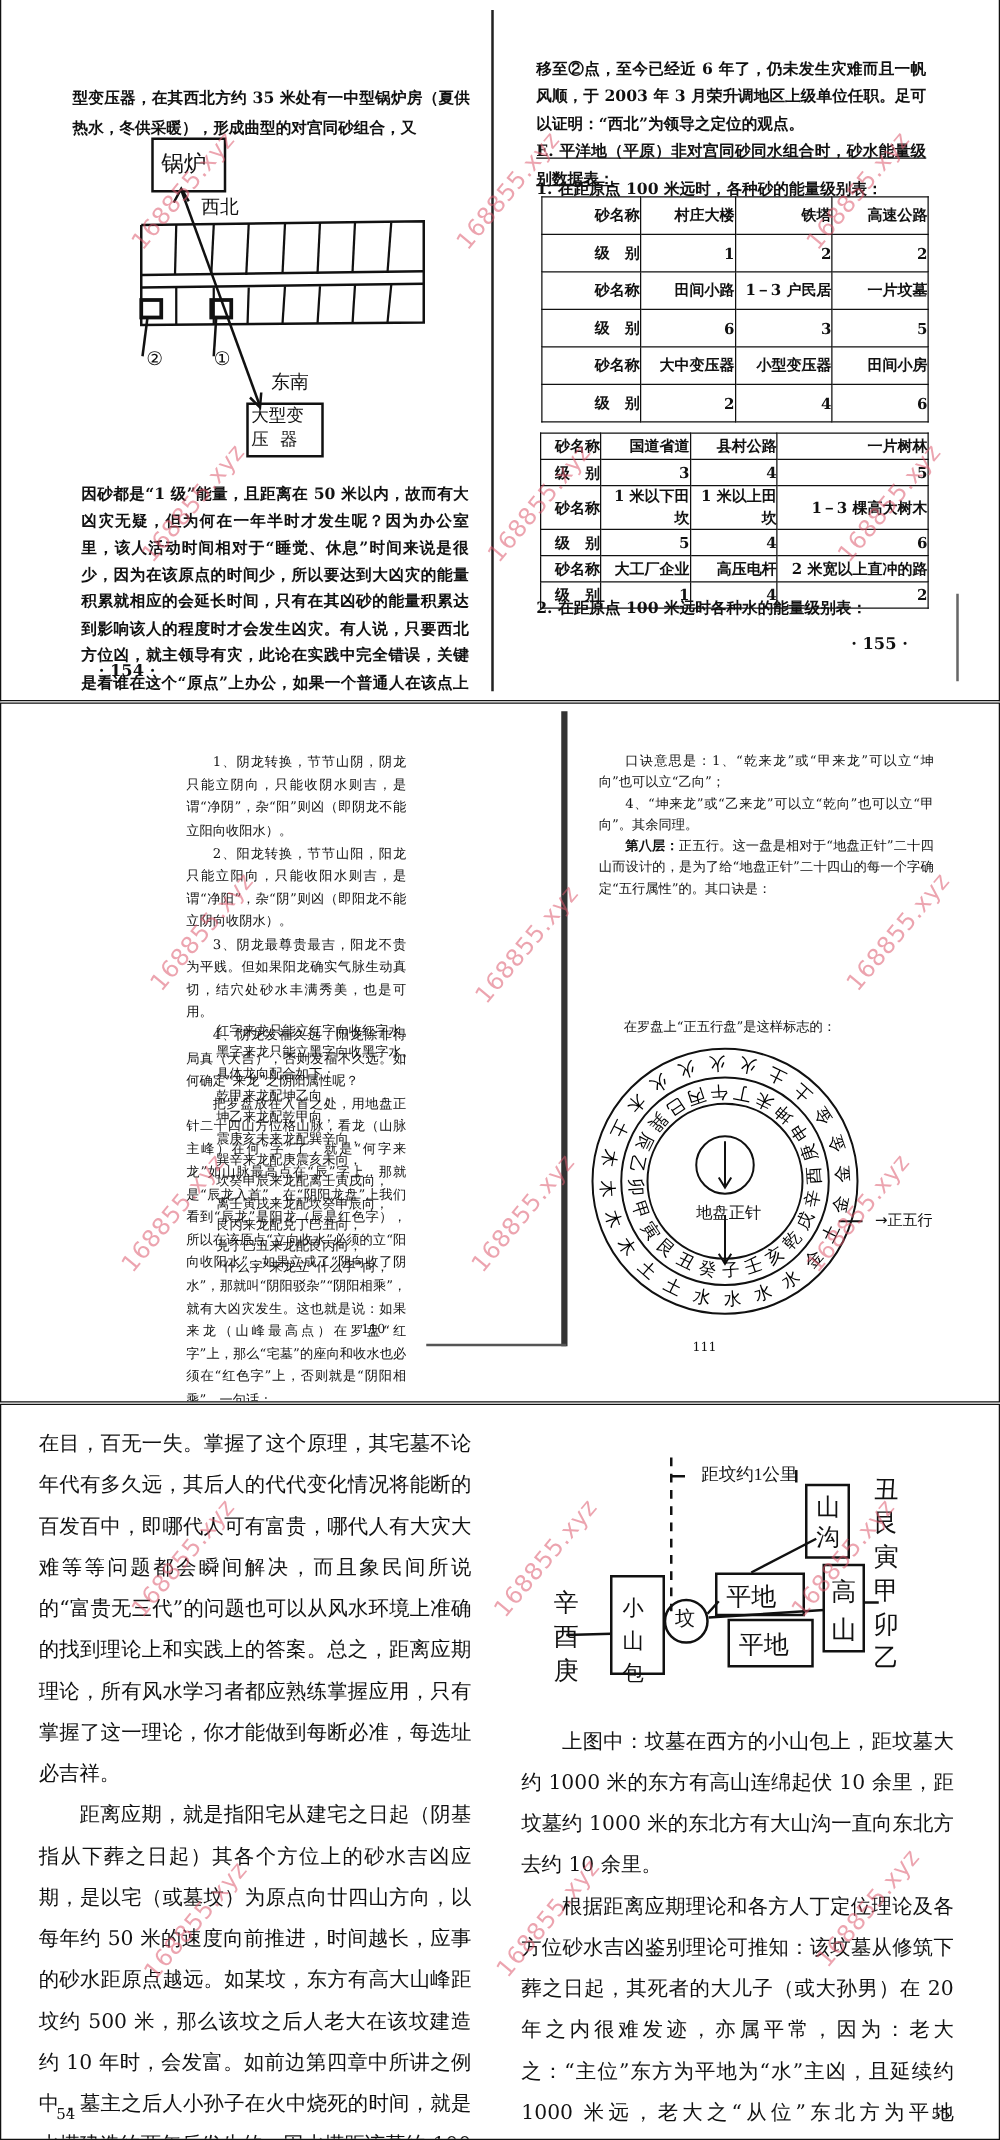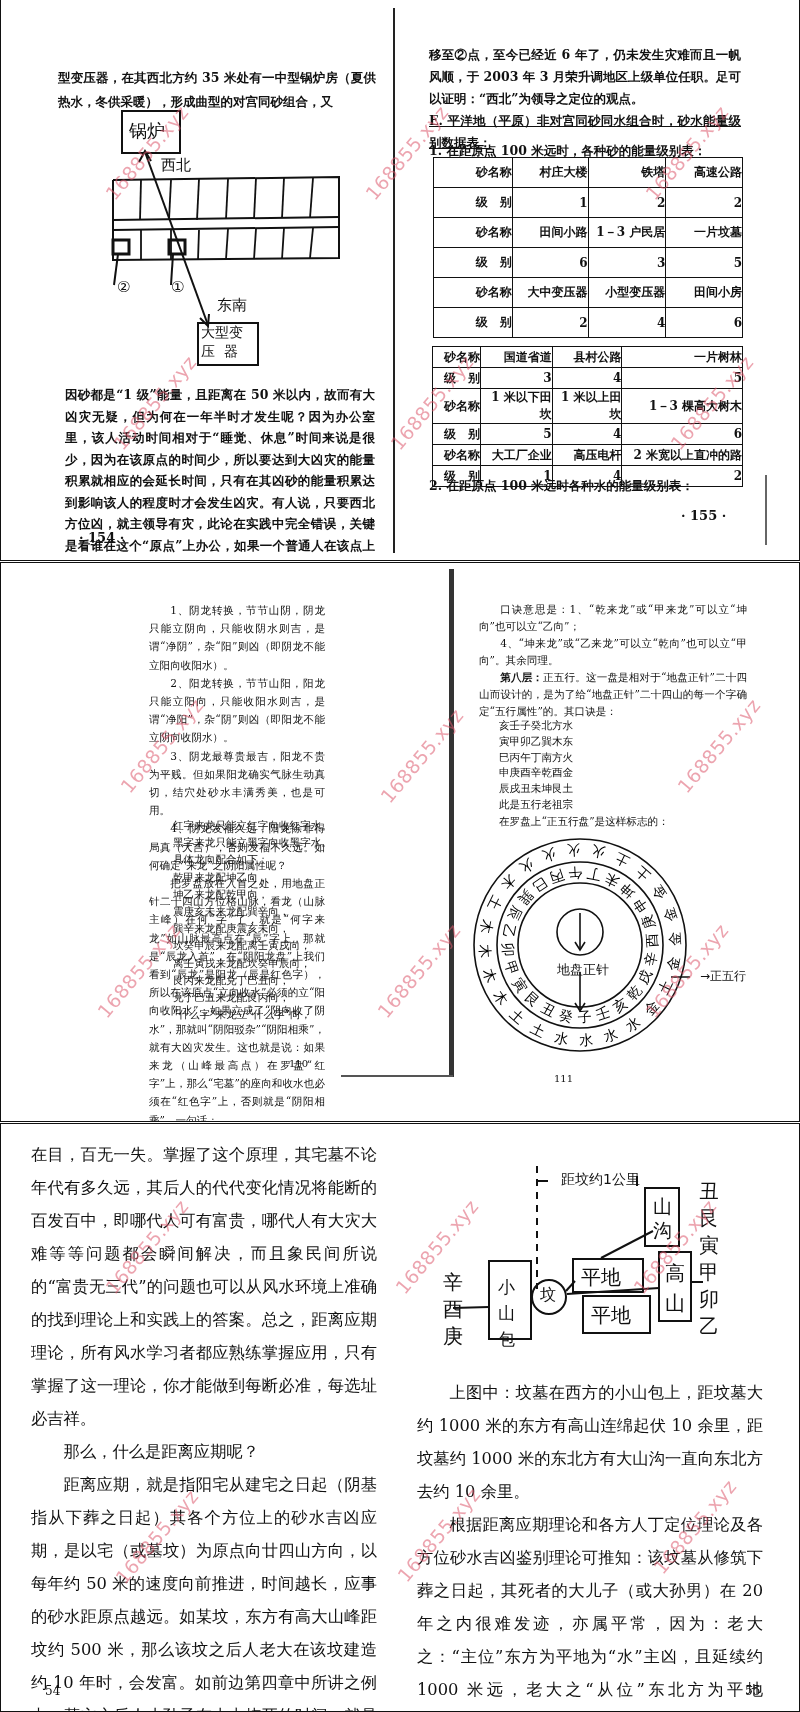--- a/index.html
+++ b/index.html
@@ -216,28 +216,20 @@
       </div>
     <span class="pnum" style="left:288px; top:495px; font-weight:normal; font-size:10px;">110</span>
   </div>
 
   <div class="page" style="left:453px; width:345px;">
     <div style="position:absolute; left:25px; top:38px; width:268px; font-size:10.6px; line-height:17px;">
       <p class="para" style="text-indent:2em;">口诀意思是：1、“乾来龙”或“甲来龙”可以立“坤向”也可以立“乙向”；</p>
       <p class="para" style="text-indent:2em;">4、“坤来龙”或“乙来龙”可以立“乾向”也可以立“甲向”。其余同理。</p>
       <p class="para" style="text-indent:2em;"><span class="bold">第八层：</span><span>正五行。这一盘是相对于“地盘正针”二十四山而设计的，是为了给“地盘正针”二十四山的每一个字确定“五行属性”的。其口诀是：</span></p>
     </div>
-    <div id="verses111" style="position:absolute; left:45px; top:155px; font-size:10.6px; line-height:15.8px;">
-        <div>亥壬子癸北方水</div>
-        <div>寅甲卯乙巽木东</div>
-        <div>巳丙午丁南方火</div>
-        <div>申庚酉辛乾酉金</div>
-        <div>辰戌丑未坤艮土</div>
-        <div>此是五行老祖宗</div>
-      </div>
     <p class="para" style="position:absolute; left:45px; top:252px; font-size:10.6px;">在罗盘上“正五行盘”是这样标志的：</p>
 
     <svg id="compass" style="position:absolute; left:16px; top:272px;" width="220" height="220">
       <circle cx="110" cy="110" r="106" fill="none" stroke="#111" stroke-width="1.6"></circle>
       <circle cx="110" cy="110" r="83" fill="none" stroke="#111" stroke-width="1.6"></circle>
       <circle cx="110" cy="110" r="62" fill="none" stroke="#111" stroke-width="1.6"></circle>
       <circle cx="110" cy="97" r="23" fill="none" stroke="#111" stroke-width="1.6"></circle>
       <line x1="110" y1="78" x2="110" y2="114" stroke="#111" stroke-width="1.6"></line>
       <polyline points="105,107 110,115 115,107" fill="none" stroke="#111" stroke-width="1.6"></polyline>
       <line x1="110" y1="137" x2="110" y2="176" stroke="#111" stroke-width="1.6"></line>
@@ -307,21 +299,20 @@
   <div class="wm" style="left:115px; top:220px;">168855.xyz</div>
   <div class="wm" style="left:375px; top:230px;">168855.xyz</div>
   <div class="wm" style="left:672px; top:220px;">168855.xyz</div>
 </div>
 
 <div id="s3" class="spread">
 
   <div class="page" style="left:0; width:400px;">
     <div style="position:absolute; left:30px; top:14px; width:346px; font-size:16.3px; line-height:33px; font-family:'DejaVu Serif', serif;">
       <p class="para">在目，百无一失。掌握了这个原理，其宅墓不论年代有多久远，其后人的代代变化情况将能断的百发百中，即哪代人可有富贵，哪代人有大灾大难等等问题都会瞬间解决，而且象民间所说的“富贵无三代”的问题也可以从风水环境上准确的找到理论上和实践上的答案。总之，距离应期理论，所有风水学习者都应熟练掌握应用，只有掌握了这一理论，你才能做到每断必准，每选址必吉祥。</p>
-      <p class="para" style="text-indent:2em;">那么，什么是距离应期呢？</p>
       <p class="para" style="text-indent:2em;">距离应期，就是指阳宅从建宅之日起（阴基指从下葬之日起）其各个方位上的砂水吉凶应期，是以宅（或墓坟）为原点向廿四山方向，以每年约 50 米的速度向前推进，时间越长，应事的砂水距原点越远。如某坟，东方有高大山峰距坟约 500 米，那么该坟之后人老大在该坟建造约 10 年时，会发富。如前边第四章中所讲之例中，墓主之后人小孙子在火中烧死的时间，就是水塔建造约两年后发生的，因水塔距该墓约 100 米左右。</p>
 
     </div>
     <span class="pnum" style="left:44px; top:560px; font-weight:normal; font-size:12px;">54</span>
   </div>
 
   <div class="page" style="left:400px; width:398px;">
     <div>
       <svg style="position:absolute; left:40px; top:30px;" width="300" height="200">
         <line x1="96" y1="12" x2="96" y2="135" stroke="#111" stroke-width="2" stroke-dasharray="7,6"></line>
@@ -333,21 +324,21 @@
         <rect x="142" y="142" width="67" height="37" fill="none" stroke="#111" stroke-width="2"></rect>
         <rect x="204" y="34" width="34" height="58" fill="none" stroke="#111" stroke-width="2"></rect>
         <rect x="218" y="98" width="32" height="69" fill="none" stroke="#111" stroke-width="2"></rect>
         <line x1="12" y1="154" x2="48" y2="153" stroke="#111" stroke-width="2"></line>
         <line x1="90" y1="146" x2="91" y2="146" stroke="#111" stroke-width="2"></line>
         <line x1="125" y1="137" x2="134" y2="127" stroke="#111" stroke-width="2"></line>
         <line x1="126" y1="140" x2="218" y2="134" stroke="#111" stroke-width="2"></line>
         <line x1="160" y1="104" x2="212" y2="77" stroke="#111" stroke-width="2"></line>
         <line x1="250" y1="128" x2="262" y2="128" stroke="#111" stroke-width="2"></line>
       </svg>
-      <span class="hw" style="left:160px; top:47px; font-size:14px;">距坟约1公里</span>
+      <span class="hw" style="left:160px; top:47px; font-size:14px;font-family:Liberation Serif, serif;">距坟约1公里</span>
       <span class="hw" style="left:42px; top:145px; width:20px; font-size:20px; line-height:27px; word-break:break-all;">辛酉庚</span>
       <span class="hw" style="left:296px; top:54px; width:22px; font-size:20px; line-height:27px; word-break:break-all;text-align:right;">丑艮寅甲卯乙</span>
       <span class="hw" style="left:97px; top:150px; width:18px; font-size:17px; line-height:26px; word-break:break-all;">小山包</span>
       <span class="hw" style="left:139px; top:161px; font-size:16px;">坟</span>
       <span class="hw" style="left:180px; top:140px; font-size:20px;">平地</span>
       <span class="hw" style="left:190px; top:178px; font-size:20px;">平地</span>
       <span class="hw" style="left:252px; top:70px; width:20px; font-size:19px; line-height:24px; word-break:break-all;">山沟</span>
       <span class="hw" style="left:264px; top:134px; width:20px; font-size:20px; line-height:30px; word-break:break-all;">高山</span>
     </div>
 

